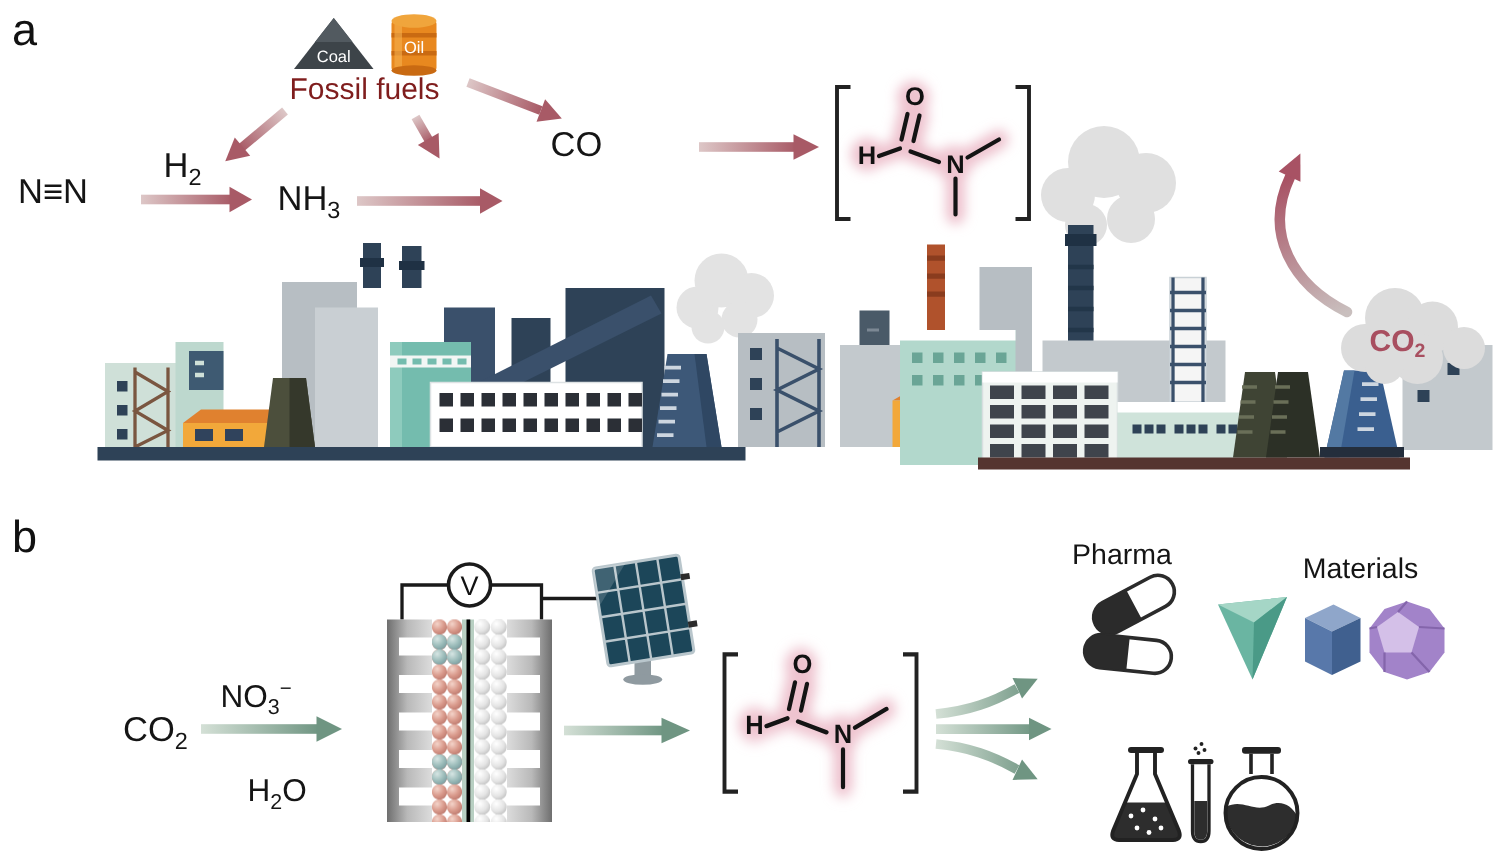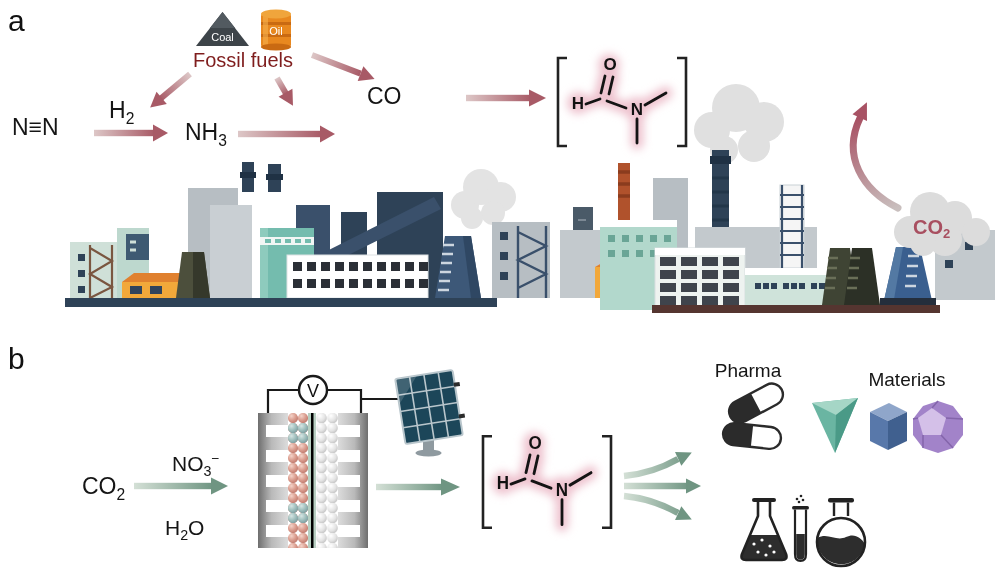--- a/index.html
+++ b/index.html
@@ -311,21 +311,21 @@
       <circle cx="91" cy="40" r="14"></circle>
         <circle cx="60" cy="47" r="17"></circle>
         <circle cx="38" cy="51" r="13"></circle>
     </g>
     <text class="cloudtext" x="28" y="42"><tspan>CO</tspan><tspan dy="4" font-size="13">2</tspan></text>
   </svg>
 
   <div class="abs panel-label" style="left:8px;top:342px">b</div>
 
   <div class="abs formula" style="left:82px;top:473px"><span>CO</span><sub>2</sub></div>
-  <div class="abs formula small" style="left:172px;top:451px"><span>NO</span><sub>3</sub><sup>−</sup></div>
+  <div class="abs formula small" style="left:147px;top:451px"><span>NO</span><sub>3</sub><sup>−</sup></div>
   <div class="abs formula small" style="left:165px;top:516px"><span>H</span><sub>2</sub><span>O</span></div>
   <svg class="abs" style="left:134px;top:478px" width="98" height="16">
     <g transform="translate(0,8)">
         <rect x="0" y="-3.2" width="79" height="6.4" fill="url(#gradGreen)"></rect>
         <polygon points="77,-8.5 94,0 77,8.5" style="fill:var(--arrow_green_dark)"></polygon>
       </g>
   </svg>
 
   <svg class="abs" style="left:250px;top:368px" width="225" height="192" viewBox="0 0 225 192">
     <polyline class="wire" points="18,45 18,22 49,22"></polyline>

